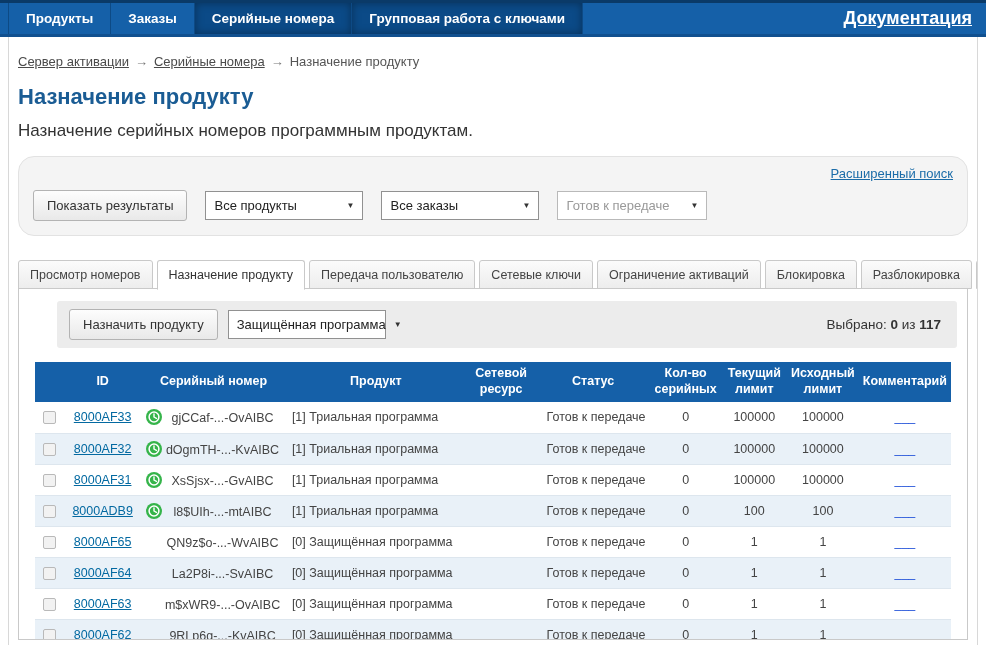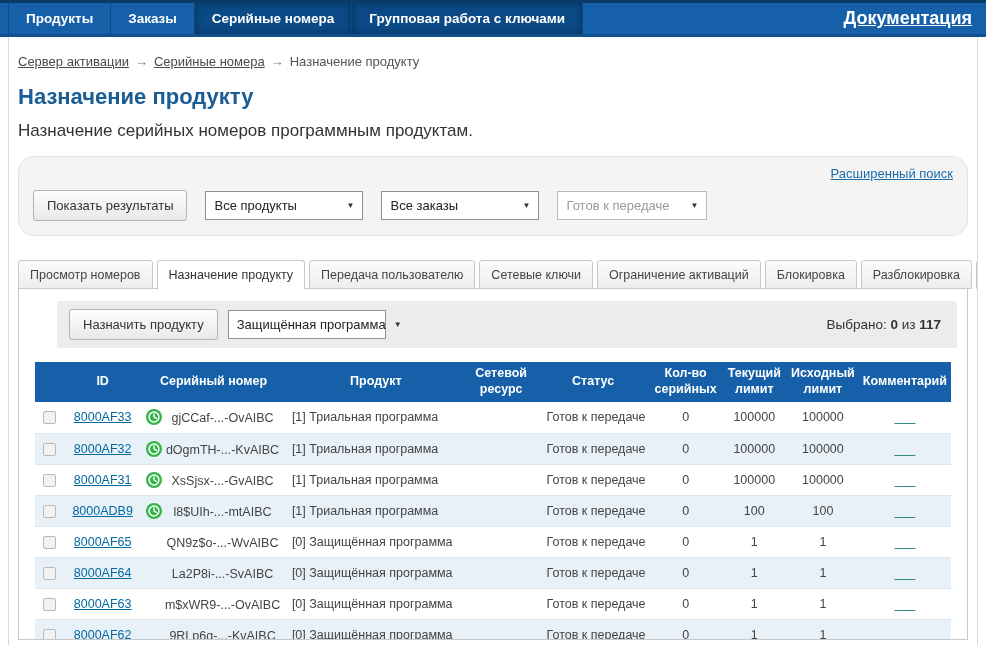--- a/index.html
+++ b/index.html
@@ -75,21 +75,21 @@
   table.sn th:nth-child(9){width:68px}  table.sn th:nth-child(10){width:92px}
   table.sn td:nth-child(4){text-align:left; padding-left:6px;}
   table.sn td:nth-child(6){text-align:left; padding-left:10px;}
 
   .cb { display: inline-block; width: 13px; height: 13px; background: #f2f2f2;
     border: 1px solid #b9b9b9; border-radius: 2px; cursor: pointer; vertical-align: middle; }
   a.id-link { color: #0369a1; text-decoration: underline; cursor: pointer; }
   .serial-cell { display: flex; align-items: flex-end; }
   .serial-cell .icon-slot { width: 18px; height: 16px; flex: 0 0 18px; }
   .serial-cell .sn-text { flex: 1; text-align: center; color: #444; }
-  .comment-link { color: #0f766e; cursor: pointer; letter-spacing: 0; }
+  .comment-link { color: #1d4ed8; cursor: pointer; letter-spacing: 0; }
 </style>
 </head>
 <body>
 
 <div class="topnav">
   <div style="display:flex;">
       <div class="nav-item">Продукты</div>
       <div class="nav-item">Заказы</div>
       <div class="nav-item active">Серийные номера</div>
       <div class="nav-item active">Групповая работа с ключами</div>

